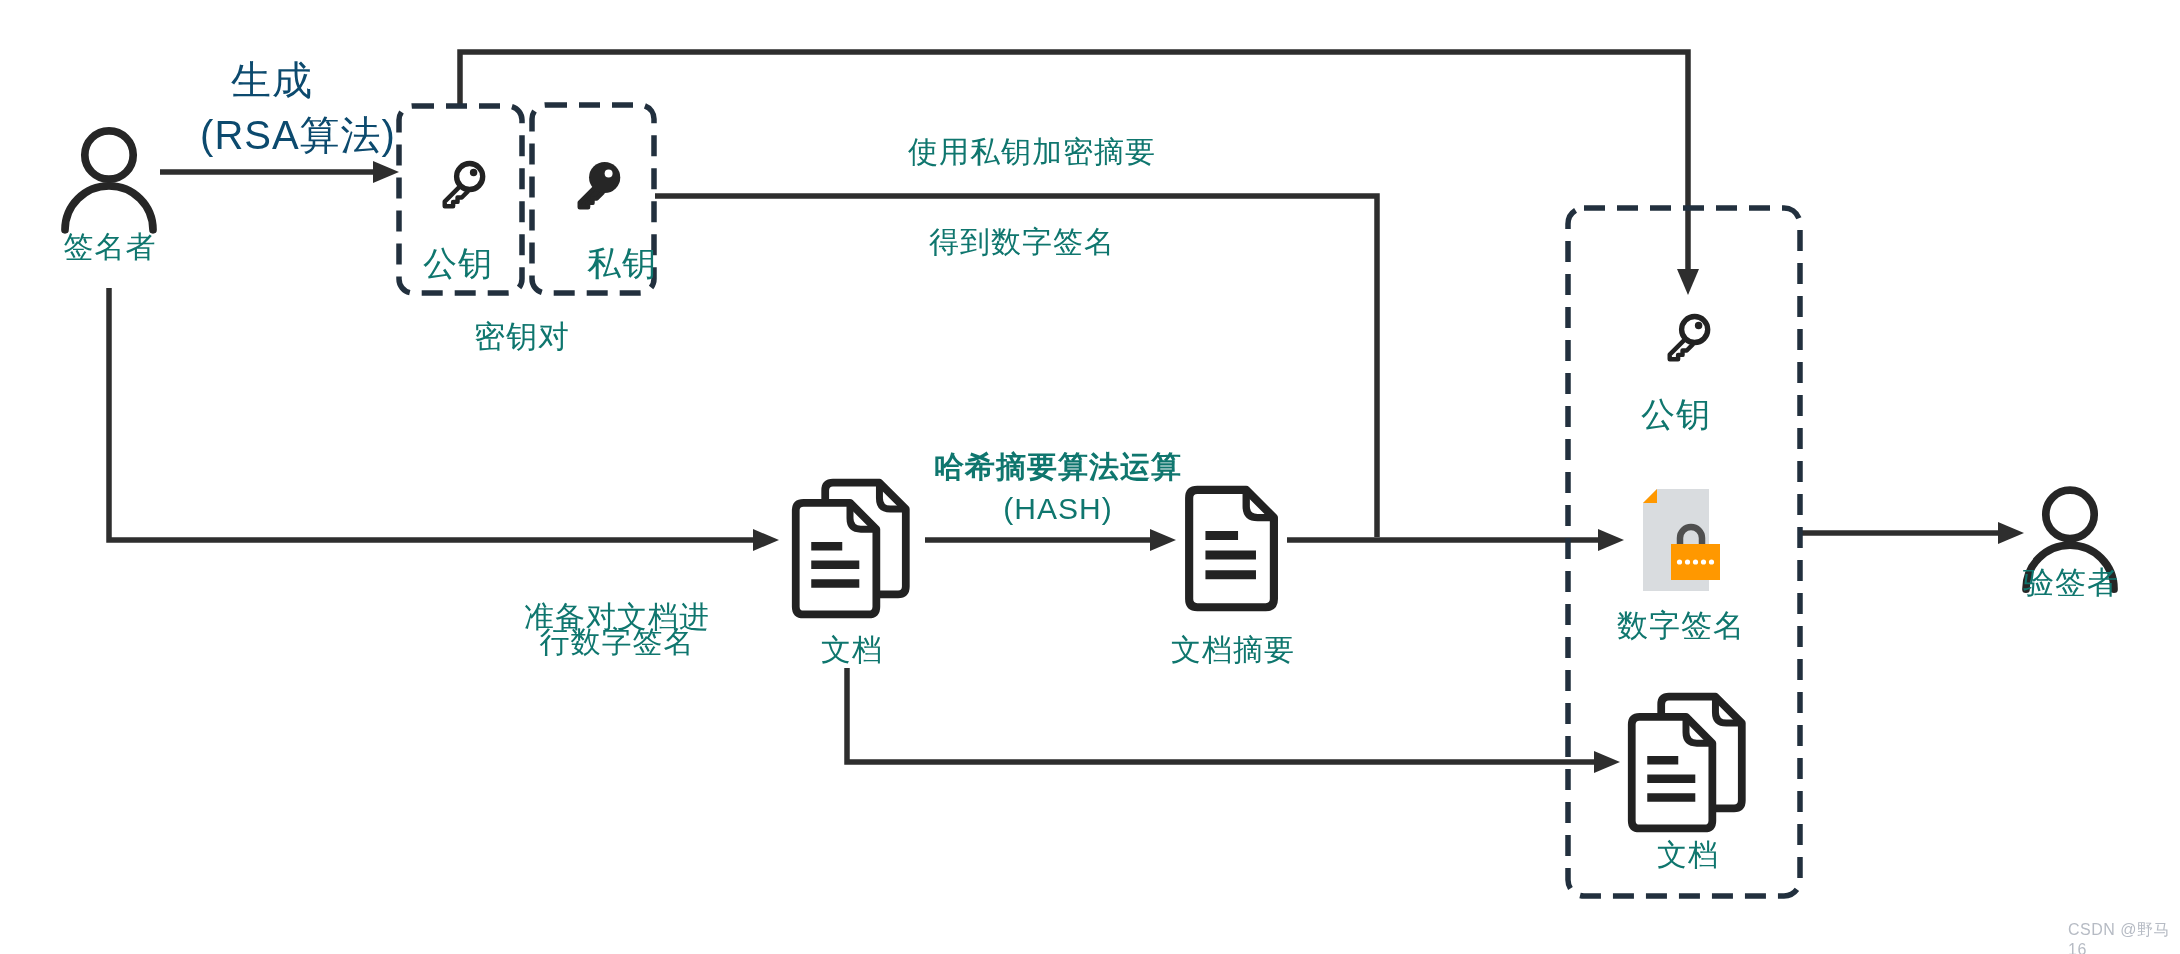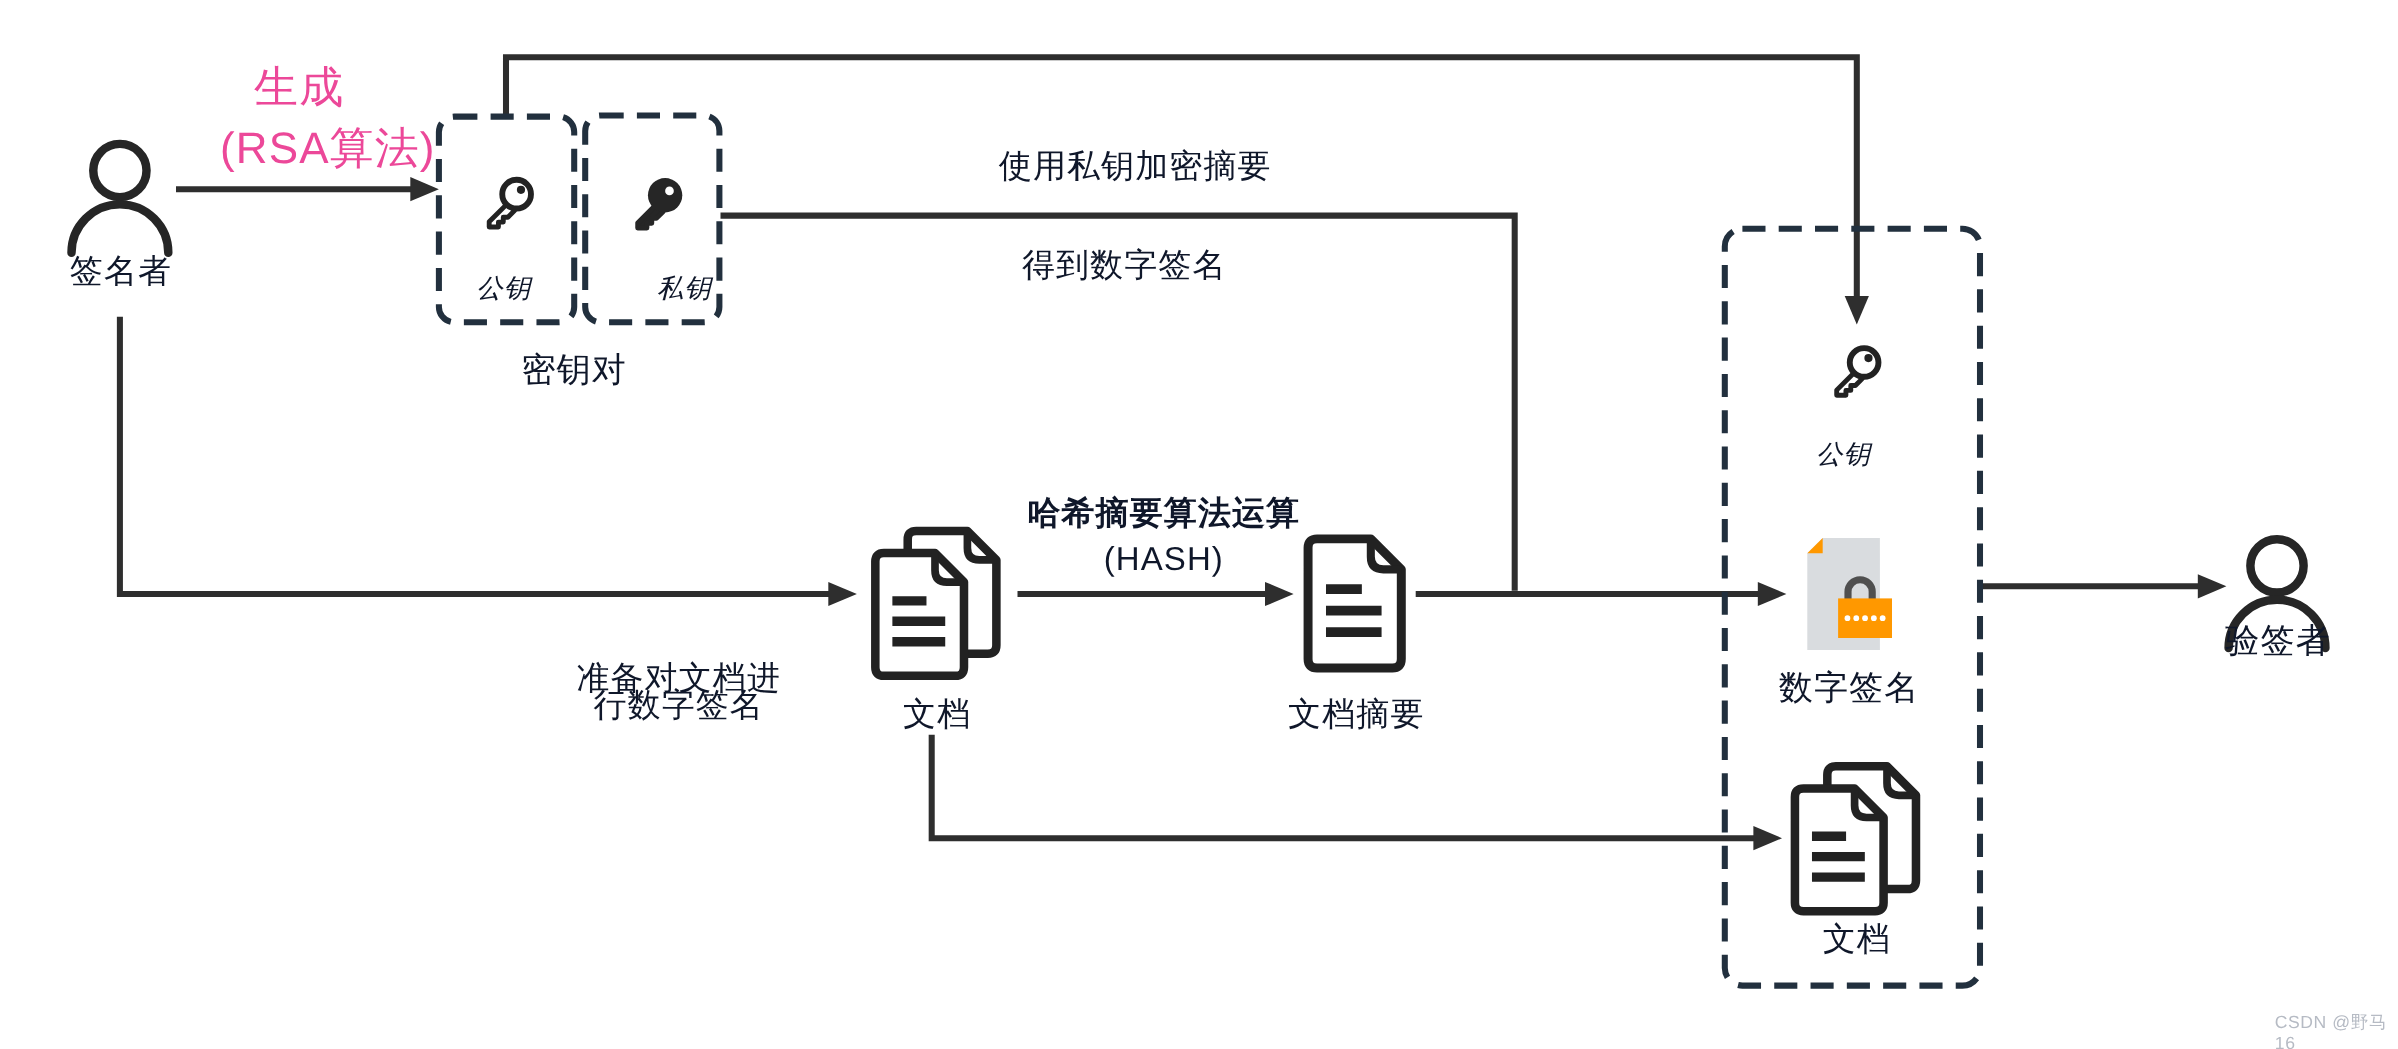--- a/index.html
+++ b/index.html
@@ -8,28 +8,28 @@
     width:2180px;height:954px;
     background:#ffffff;
     font-family:"Liberation Sans","DejaVu Sans",sans-serif;
     overflow:hidden;
   }
   #wires{position:absolute;left:0;top:0;}
   .lbl{
     position:absolute;
     transform:translate(-50%,-50%);
     white-space:nowrap;
-    color:#0f172a;
+    color:#0f766e;
     line-height:1;
     letter-spacing:1px;
   }
-  .fs27{font-size:24px;font-style:italic;}
+  .fs27{font-size:34px;}
   .fs30{font-size:30px;}
   .fs31{font-size:31px;}
-  .fs40{font-size:40px;color:#ec4899;}
+  .fs40{font-size:40px;color:#0c4a6e;}
   .wm{
     position:absolute;
     transform:translate(0,-50%);
     font-size:16px;
     color:#b6bbc4;
     letter-spacing:0.5px;
   }
 </style>
 </head>
 <body>

